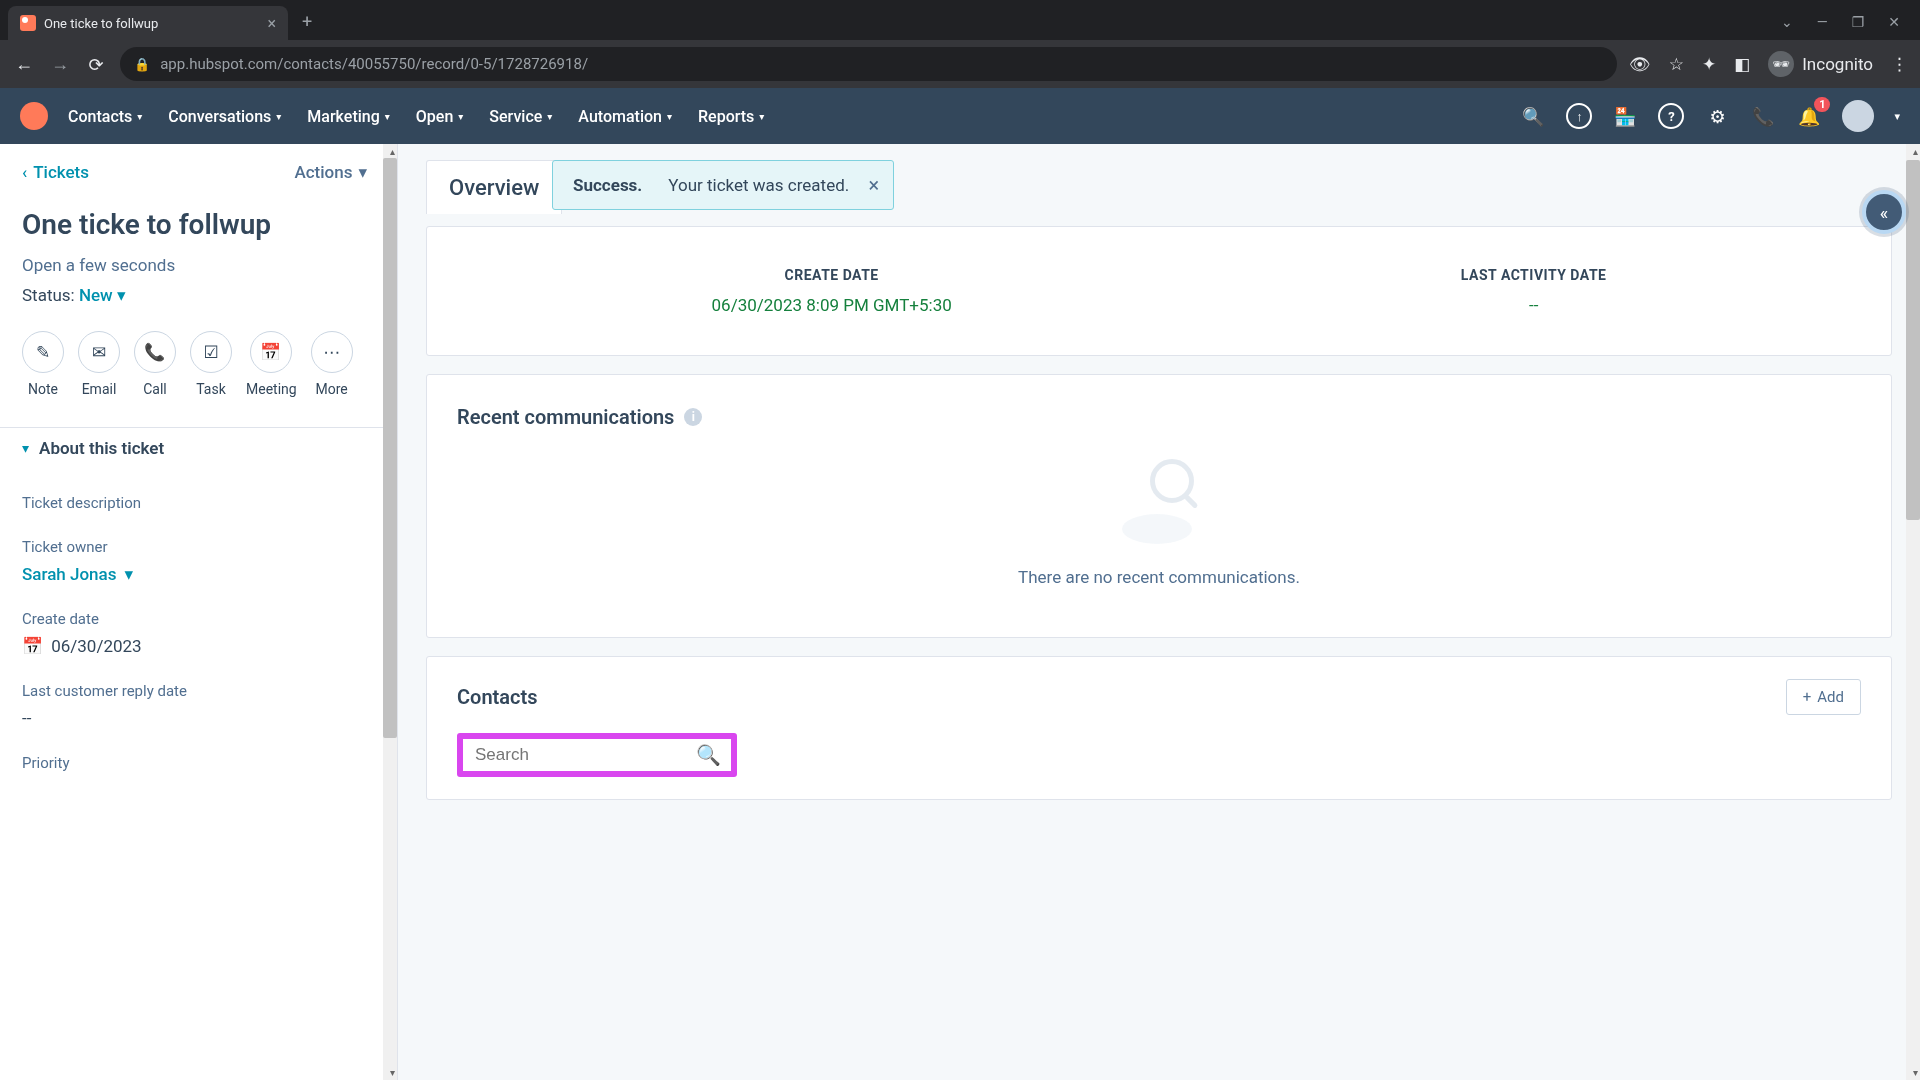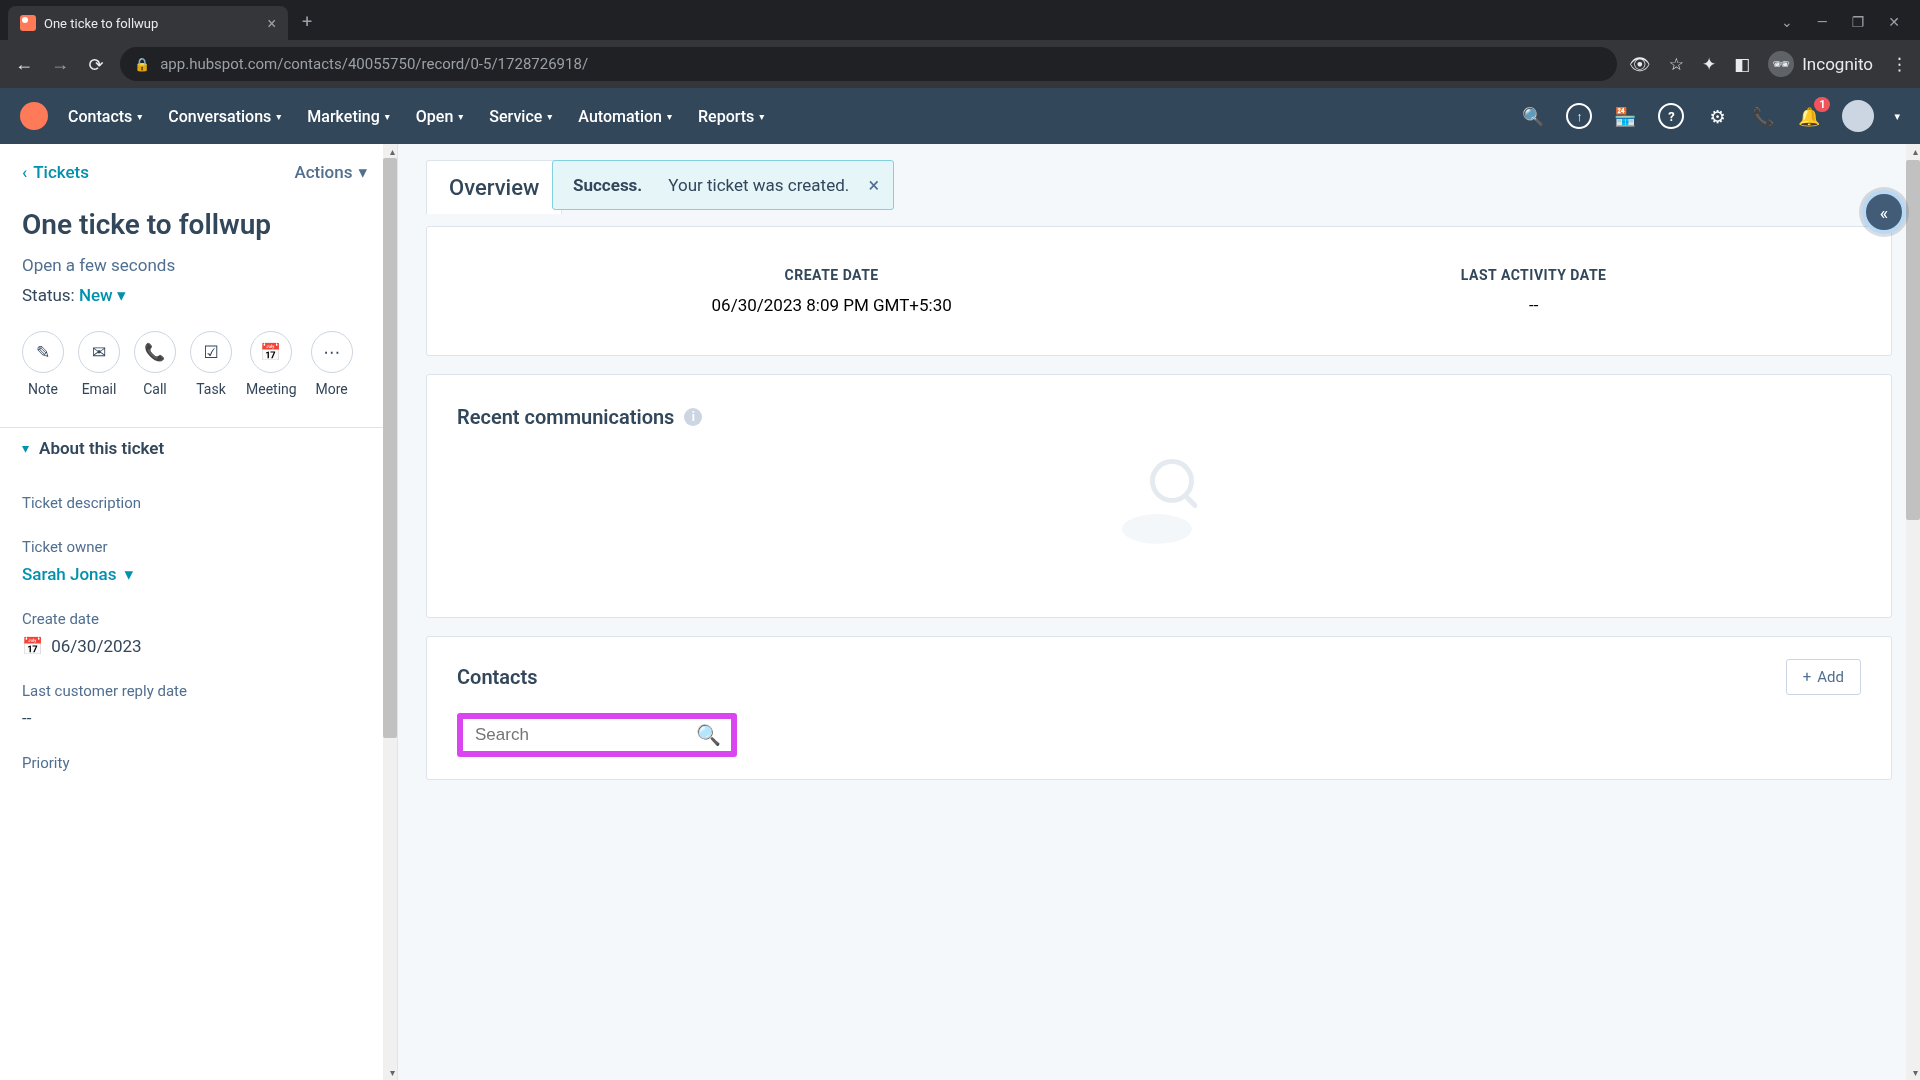--- a/index.html
+++ b/index.html
@@ -78,21 +78,21 @@
   .tabs-bar { display: flex; padding: 16px 28px 0 28px; position: relative; }
   .tab-btn { padding: 14px 22px; font-size: 22px; color: #33475b; background: #fff; border: 1px solid #dfe3eb; border-bottom: none; cursor: pointer; font-weight: 500; border-radius: 3px 3px 0 0; }
   .toast { position: absolute; left: 154px; top: 16px; background: #e5f5f8; border: 1px solid #7fd1de; border-radius: 3px; padding: 14px 44px 14px 20px; font-size: 17px; color: #33475b; display: flex; align-items: center; min-width: 340px; gap: 20px; }
   .toast b { margin-right: 6px; }
   .toast-close { position: absolute; right: 14px; color: #516f90; font-size: 20px; cursor: pointer; }
 
   .cards { padding: 0 28px; }
   .card { background: #fff; border: 1px solid #dfe3eb; border-radius: 3px; padding: 30px; margin-bottom: 18px; }
   .summary-row { display: flex; justify-content: space-around; text-align: center; padding: 10px 0; }
   .sum-col .sum-label { font-size: 14px; font-weight: 700; color: #33475b; letter-spacing: 0.5px; margin-bottom: 12px; }
-  .sum-col .sum-val { font-size: 17px; color: #000000; }
+  .sum-col .sum-val { font-size: 17px; color: #15803d; }
 
   .sec-header { display: flex; align-items: center; gap: 10px; margin-bottom: 20px; }
   .sec-title { font-size: 20px; font-weight: 600; color: #33475b; }
   .info-icon { width: 18px; height: 18px; border-radius: 50%; background: #cbd6e2; color: #fff; font-size: 12px; display: flex; align-items: center; justify-content: center; font-weight: bold; }
 
   .empty { text-align: center; padding: 10px 0 20px; }
   .empty-img { width: 90px; height: 90px; margin: 0 auto 18px; position: relative; opacity: 0.5; }
   .empty-mag { width: 44px; height: 44px; border: 5px solid #cbd6e2; border-radius: 50%; position: absolute; top: 0; right: 10px; }
   .empty-mag::after { content: ""; position: absolute; width: 16px; height: 5px; background: #cbd6e2; transform: rotate(45deg); bottom: -6px; right: -10px; border-radius: 3px; }
   .empty-base { width: 70px; height: 30px; background: #eaf0f6; border-radius: 50%; position: absolute; bottom: 5px; left: 8px; }
@@ -323,20 +323,21 @@
       <div class="card">
         <div class="sec-header">
           <span class="sec-title">Recent communications</span>
           <span class="info-icon">i</span>
         </div>
         <div class="empty">
           <div class="empty-img">
             <div class="empty-base"></div>
             <div class="empty-mag"></div>
           </div>
+          <div class="empty-text">There are no recent communications.</div>
         </div>
       </div>
 
       <div class="card contacts-card">
         <div class="contacts-hdr">
           <span class="sec-title">Contacts</span>
           <div class="add-btn">
               <span>+</span>
               <span>Add</span>
             </div>

